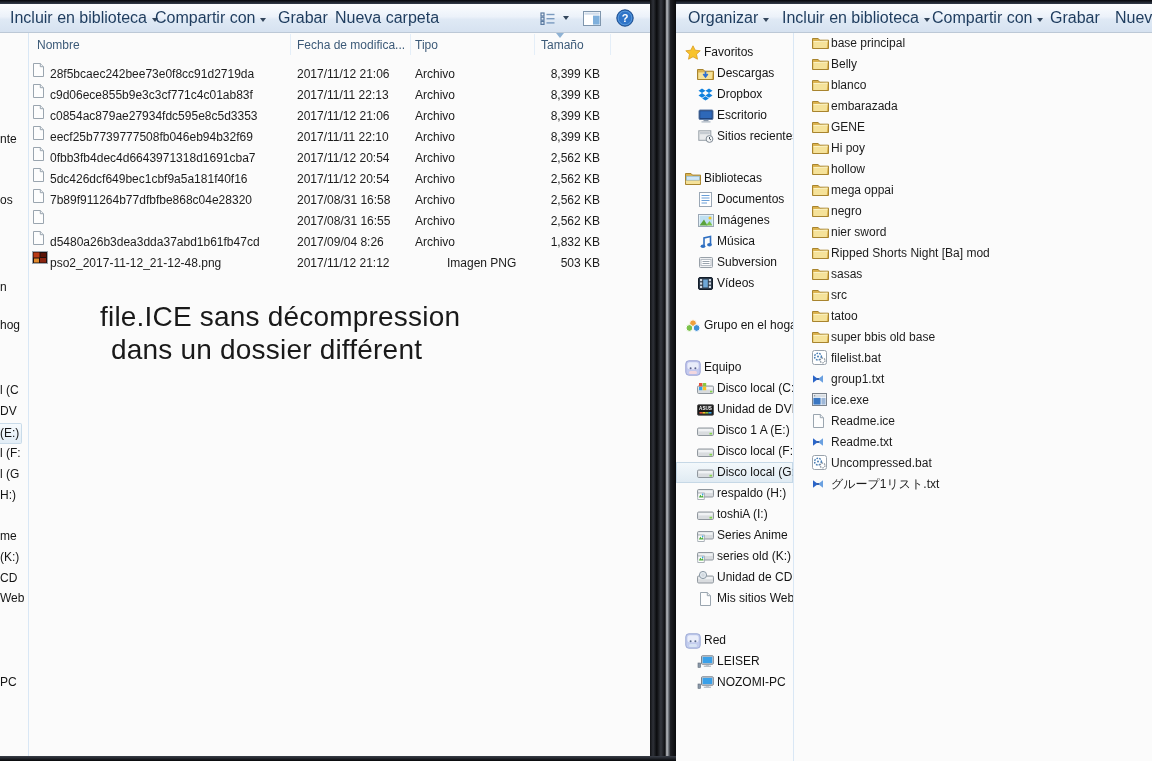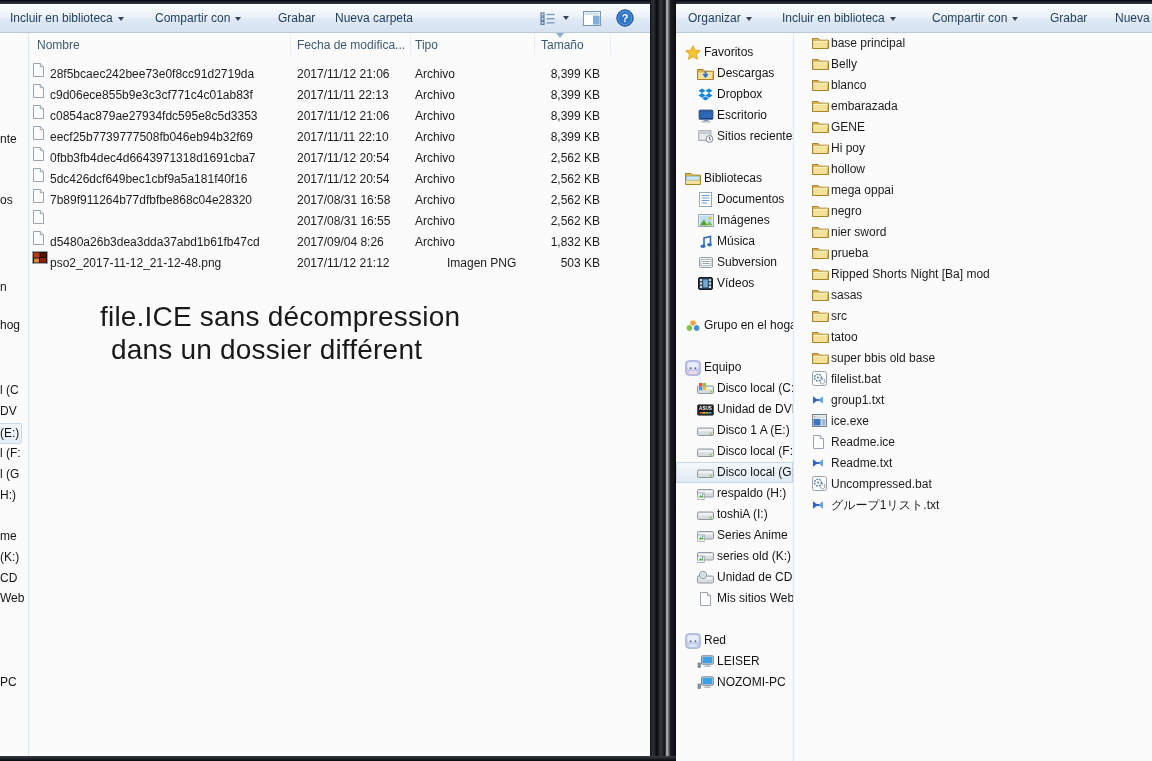--- a/index.html
+++ b/index.html
@@ -6,21 +6,21 @@
   #screen{position:relative;width:1152px;height:761px;background:#fff;overflow:hidden;
           font-family:"Liberation Sans",sans-serif;-webkit-font-smoothing:antialiased;}
   .win{position:absolute;top:0;height:761px;background:#fbfbfb;overflow:hidden;}
   #left-window{left:0;width:650px;}
   #right-window{left:676px;width:476px;}
   .top-border{position:absolute;left:0;right:0;top:0;height:4px;
               background:linear-gradient(#05070b,#343d4c);}
   .toolbar{position:absolute;left:0;right:0;top:4px;height:28px;
            background:linear-gradient(#fbfdfe,#ecf2fa 45%,#dfe9f5 55%,#d6e2f0);
            border-bottom:1px solid #bcc8d6;}
-  .tb-item{position:absolute;top:0;height:16px;line-height:28px;font-size:12px;color:#1e3c5e;
+  .tb-item{position:absolute;top:0;height:16px;line-height:28px;font-size:16px;color:#1e3c5e;
            white-space:nowrap;cursor:default;}
   .dd-arrow{display:inline-block;width:0;height:0;border-left:3.5px solid transparent;
             border-right:3.5px solid transparent;border-top:4px solid #33465c;margin-left:5px;
             vertical-align:1px;}
   .tb-icon{position:absolute;top:4px;height:20px;display:flex;align-items:center;}
   
   .hdr-cell{position:absolute;top:34px;height:22px;line-height:22px;font-size:12px;color:#3c5a78;
             white-space:nowrap;}
   .hdr-sep{position:absolute;top:34px;height:21px;width:1px;background:#e4eef8;}
   .sort-arrow{position:absolute;top:34px;width:0;height:0;border-left:4px solid transparent;
@@ -707,30 +707,20 @@
           <span>nier sword</span>
         </div>
         <div class="row">
           <span class="icon">
             <svg width="17" height="13" viewBox="0 0 17 13">
               <path d="M0.5 2.5 L6.2 2.5 L7.7 4.2 L16.5 4.2 L16.5 12.5 L0.5 12.5 Z" fill="#dcb34f" stroke="#a8842e"></path>
               <path d="M1.4 5.6 L15.6 5.1 L14.8 12 L1.4 12 Z" fill="#f5e29a"></path>
               <path d="M1.4 5.6 L15.6 5.1" stroke="#fcf4c8" fill="none"></path>
             </svg>
           </span>
-          <span>prueba</span>
-        </div>
-        <div class="row">
-          <span class="icon">
-            <svg width="17" height="13" viewBox="0 0 17 13">
-              <path d="M0.5 2.5 L6.2 2.5 L7.7 4.2 L16.5 4.2 L16.5 12.5 L0.5 12.5 Z" fill="#dcb34f" stroke="#a8842e"></path>
-              <path d="M1.4 5.6 L15.6 5.1 L14.8 12 L1.4 12 Z" fill="#f5e29a"></path>
-              <path d="M1.4 5.6 L15.6 5.1" stroke="#fcf4c8" fill="none"></path>
-            </svg>
-          </span>
           <span>Ripped Shorts Night [Ba] mod</span>
         </div>
         <div class="row">
           <span class="icon">
             <svg width="17" height="13" viewBox="0 0 17 13">
               <path d="M0.5 2.5 L6.2 2.5 L7.7 4.2 L16.5 4.2 L16.5 12.5 L0.5 12.5 Z" fill="#dcb34f" stroke="#a8842e"></path>
               <path d="M1.4 5.6 L15.6 5.1 L14.8 12 L1.4 12 Z" fill="#f5e29a"></path>
               <path d="M1.4 5.6 L15.6 5.1" stroke="#fcf4c8" fill="none"></path>
             </svg>
           </span>

